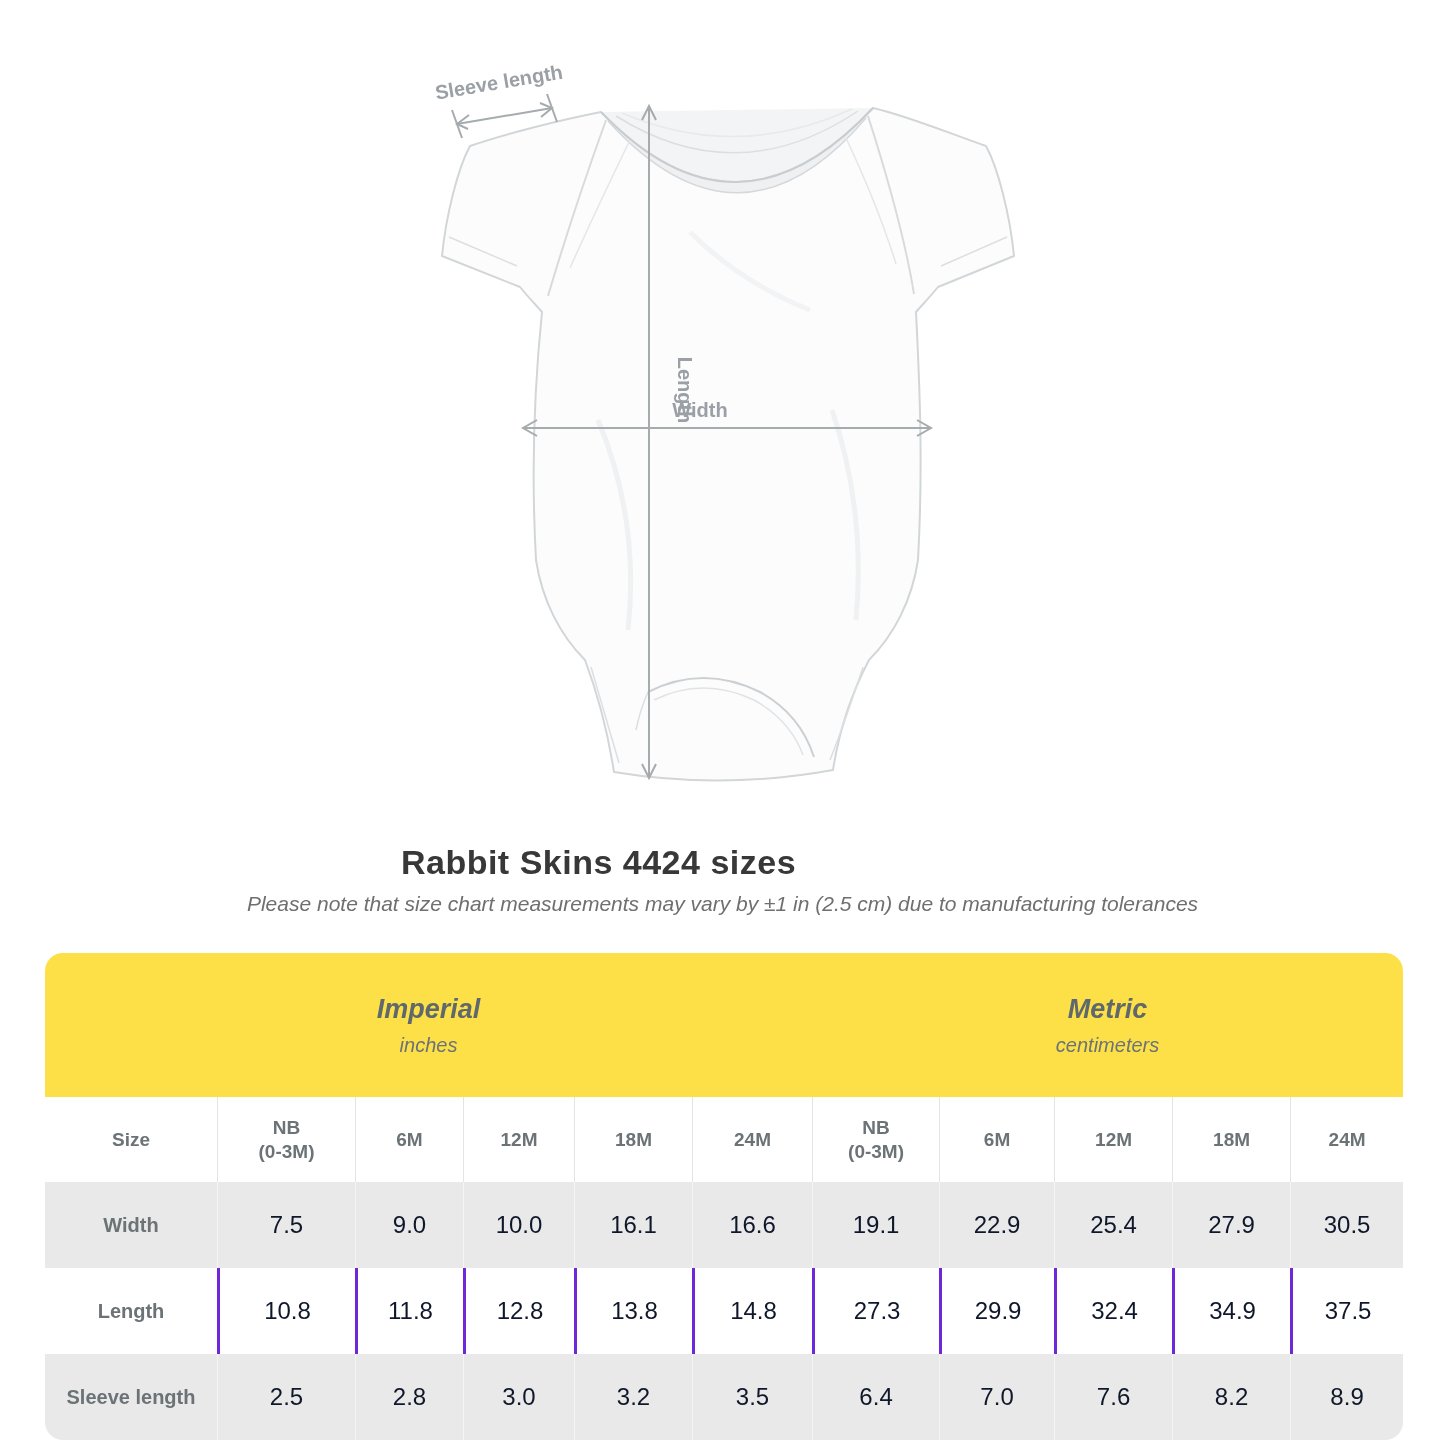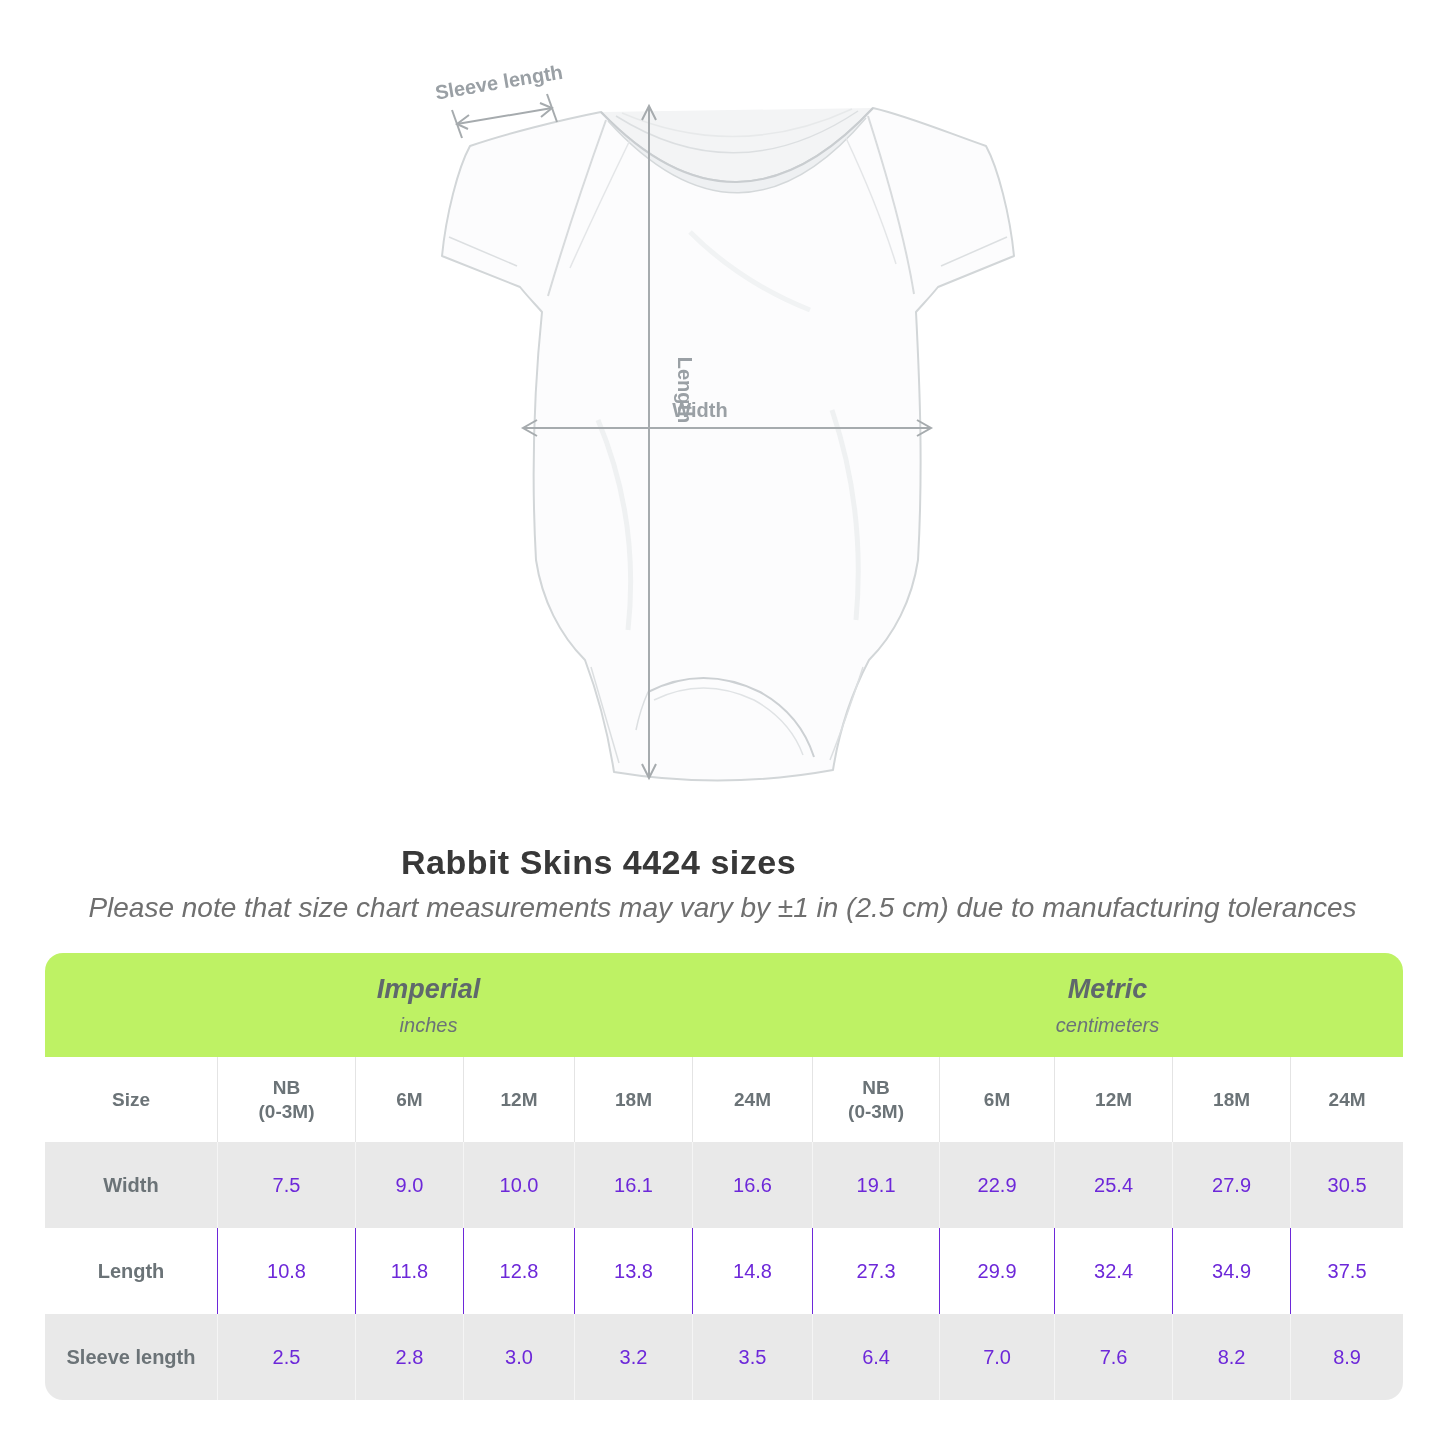--- a/index.html
+++ b/index.html
@@ -7,44 +7,44 @@
     position:relative;width:1445px;height:1445px;background:#ffffff;overflow:hidden;
     font-family:"Liberation Sans", sans-serif;
   }
   .figure{position:absolute;left:0;top:0;width:1445px;height:820px;}
   .page-title{
     position:absolute;left:0;top:843px;width:1197px;text-align:center;
     font-size:34px;font-weight:bold;color:#383838;letter-spacing:.5px;
   }
   .page-subtitle{
     position:absolute;left:0;top:892px;width:1445px;text-align:center;
-    font-size:28px;font-style:italic;color:#6f6f6f;
+    font-size:21px;font-style:italic;color:#6f6f6f;
   }
   table.size-table{
     position:absolute;left:45px;top:953px;width:1358px;
     border-collapse:separate;border-spacing:0;table-layout:fixed;
   }
   .size-table th,.size-table td{
     padding:0;text-align:center;vertical-align:middle;font-weight:normal;
   }
   
-  .band-row th{background:#bef264;height:104px;}
+  .band-row th{background:#fde047;height:144px;}
   .band-row th:first-child{border-top-left-radius:18px;}
   .band-row th:last-child{border-top-right-radius:18px;}
   .band-label{font-size:27px;font-weight:bold;font-style:italic;color:#5f686c;margin-bottom:9px;}
   .band-sub{font-size:20px;font-style:italic;color:#6b7377;}
   
   .cols-row th{background:#ffffff;height:85px;font-size:19px;font-weight:bold;color:#6b7377;white-space:pre-line;line-height:1.25;}
   .cols-row th:not(:first-child){border-left:1px solid #e4e4e4;}
   
   .row-gray td{background:#e9e9e9;}
   .row-white td{background:#ffffff;}
   .row-gray td:not(:first-child){border-left:1px solid #f5f5f5;}
-  .row-white td:not(:first-child){border-left:1px solid #6d28d9;}
-  .size-table tbody td{height:86px;font-size:20px;color:#6d28d9;}
+  .row-white td:not(:first-child){border-left:3px solid #6d28d9;}
+  .size-table tbody td{height:86px;font-size:24px;color:#0f172a;}
   .size-table tbody td.row-label{font-size:20px;font-weight:bold;color:#6b7377;}
   .row-last td:first-child{border-bottom-left-radius:18px;}
   .row-last td:last-child{border-bottom-right-radius:18px;}
 </style>
 </head>
 <body>
 
 <div class="page">
 
   <svg class="figure" viewBox="0 0 1445 820" aria-hidden="true">

